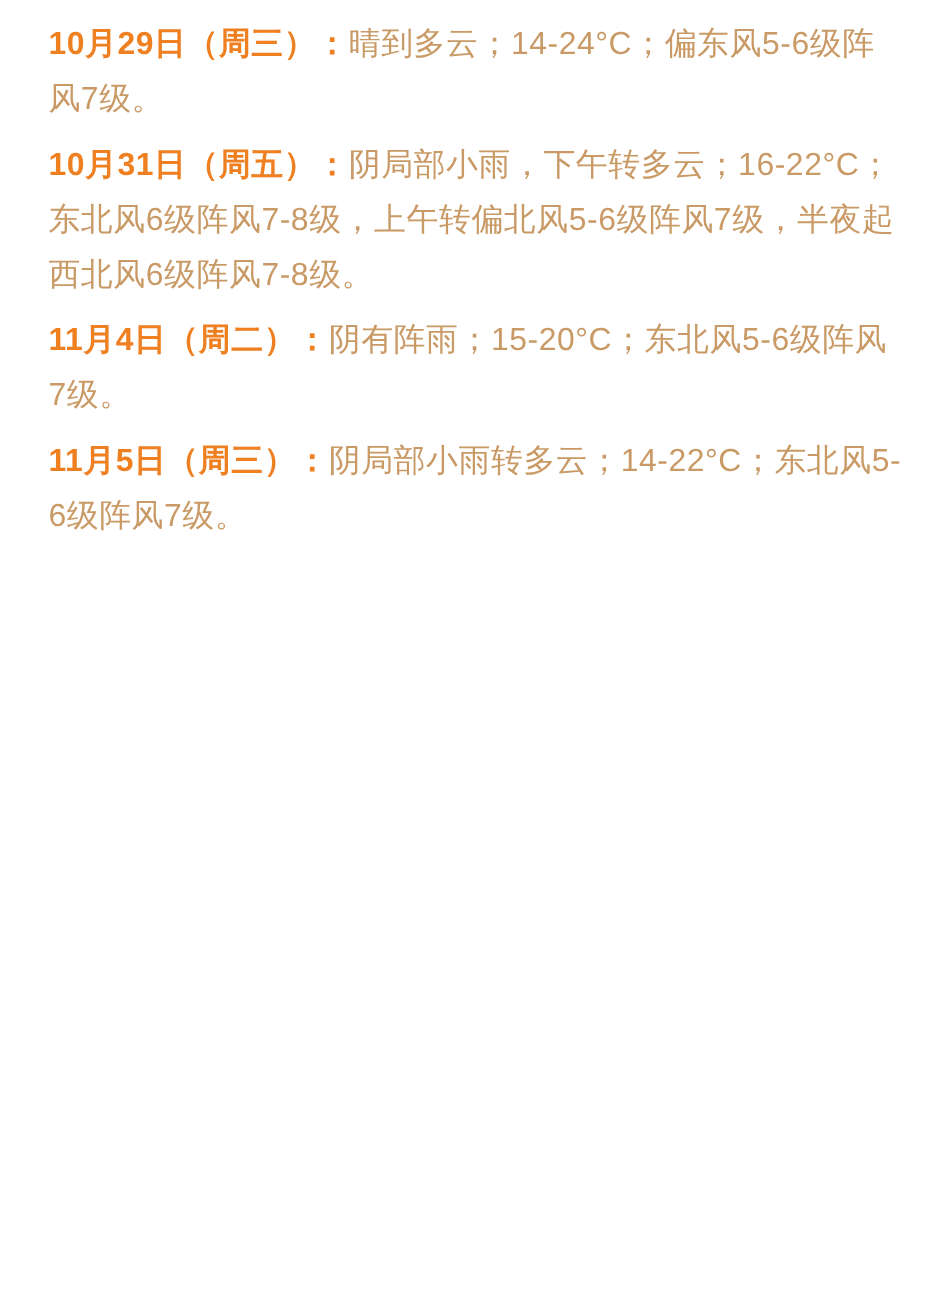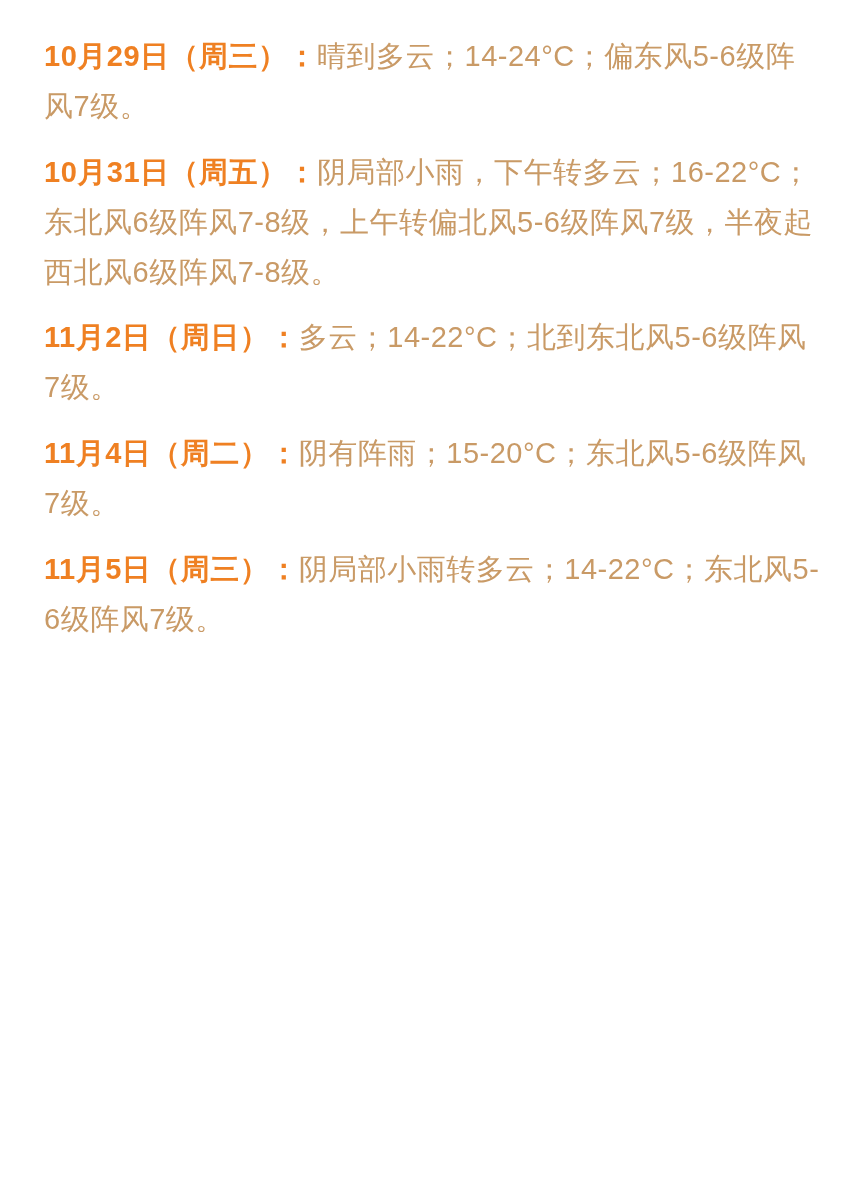--- a/index.html
+++ b/index.html
@@ -16,21 +16,21 @@
     box-sizing: border-box;
     width: 850px;
     padding: 16px 28px 20px 44px;
     background: #ffffff;
   }
   .forecast-entry {
     font-size: 29px;
     line-height: 1.72;
     color: #c8935b;
     letter-spacing: 0.5px;
-    margin: 16px 0 10px 0;
+    margin: 0 0 10px 0;
     text-align: left;
     word-break: break-all;
   }
   .forecast-entry:last-child {
     margin-bottom: 0;
   }
   .entry-date {
     color: #ef8022;
     font-weight: bold;
   }
@@ -46,23 +46,20 @@
   <p class="forecast-entry">
     <span class="entry-date">10月29日（周三）：</span><span class="entry-body">晴到多云；14-24°C；偏东风5-6级阵风7级。</span>
   </p>
 
 
   <p class="forecast-entry">
     <span class="entry-date">10月31日（周五）：</span><span class="entry-body">阴局部小雨，下午转多云；16-22°C；东北风6级阵风7-8级，上午转偏北风5-6级阵风7级，半夜起西北风6级阵风7-8级。</span>
   </p>
 
 
-  <p class="forecast-entry">
-    <span class="entry-date">11月2日（周日）：</span><span class="entry-body">多云；14-22°C；北到东北风5-6级阵风7级。</span>
-  </p>
 
 
   <p class="forecast-entry">
     <span class="entry-date">11月4日（周二）：</span><span class="entry-body">阴有阵雨；15-20°C；东北风5-6级阵风7级。</span>
   </p>
 
   <p class="forecast-entry">
     <span class="entry-date">11月5日（周三）：</span><span class="entry-body">阴局部小雨转多云；14-22°C；东北风5-6级阵风7级。</span>
   </p>
 

